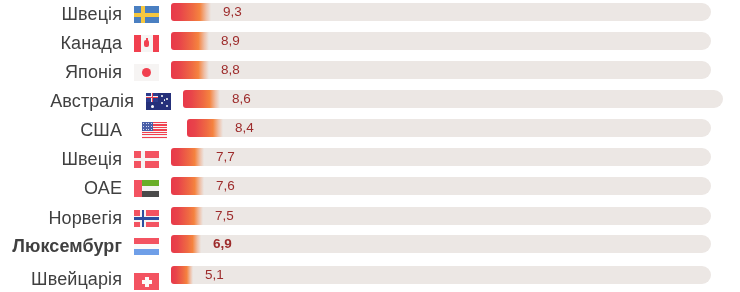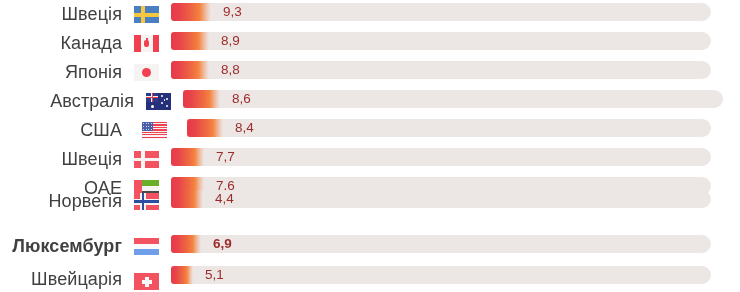--- a/index.html
+++ b/index.html
@@ -234,35 +234,35 @@
           <div class="h-band" style="top:11.4px;height:5.6px;background:#4a4a4a"></div>
           <div class="v-band" style="left:0;width:7.5px;background:#f35361"></div>
         </div>
       </div>
       <div class="bar-wrap">
         <div class="bar-track"></div>
         <div class="bar-fill" style="width:33px"></div>
         <div class="bar-value" style="left:45px">7,6</div>
       </div>
     </div>
-    <div class="row" style="top: 187px;">
+    <div class="row" style="top: 204px;">
       <div class="country-label">Норвегія</div>
       <div class="flag-cell">
         <div class="flag">
           <div class="fl-bg" style="background:#f35361"></div>
           <div class="cross-v" style="left:6px;width:6px;background:#f6f4f3"></div>
           <div class="cross-h" style="top:5.5px;height:6px;background:#f6f4f3"></div>
           <div class="cross-v" style="left:7.6px;width:2.8px;background:#2d4ea0"></div>
           <div class="cross-h" style="top:7.1px;height:2.8px;background:#2d4ea0"></div>
         </div>
       </div>
       <div class="bar-wrap">
         <div class="bar-track"></div>
         <div class="bar-fill" style="width:32px"></div>
-        <div class="bar-value" style="left:44px">4,4</div>
+        <div class="bar-value" style="left:44px">7,5</div>
       </div>
     </div>
     <div class="row" style="top: 232px; font-weight: bold;">
       <div class="country-label">Люксембург</div>
       <div class="flag-cell">
         <div class="flag">
           <div class="h-band" style="top:0;height:5.7px;background:#f35361"></div>
           <div class="h-band" style="top:5.7px;height:5.6px;background:#fbfafa"></div>
           <div class="h-band" style="top:11.3px;height:5.7px;background:#6f9fe8"></div>
         </div>

